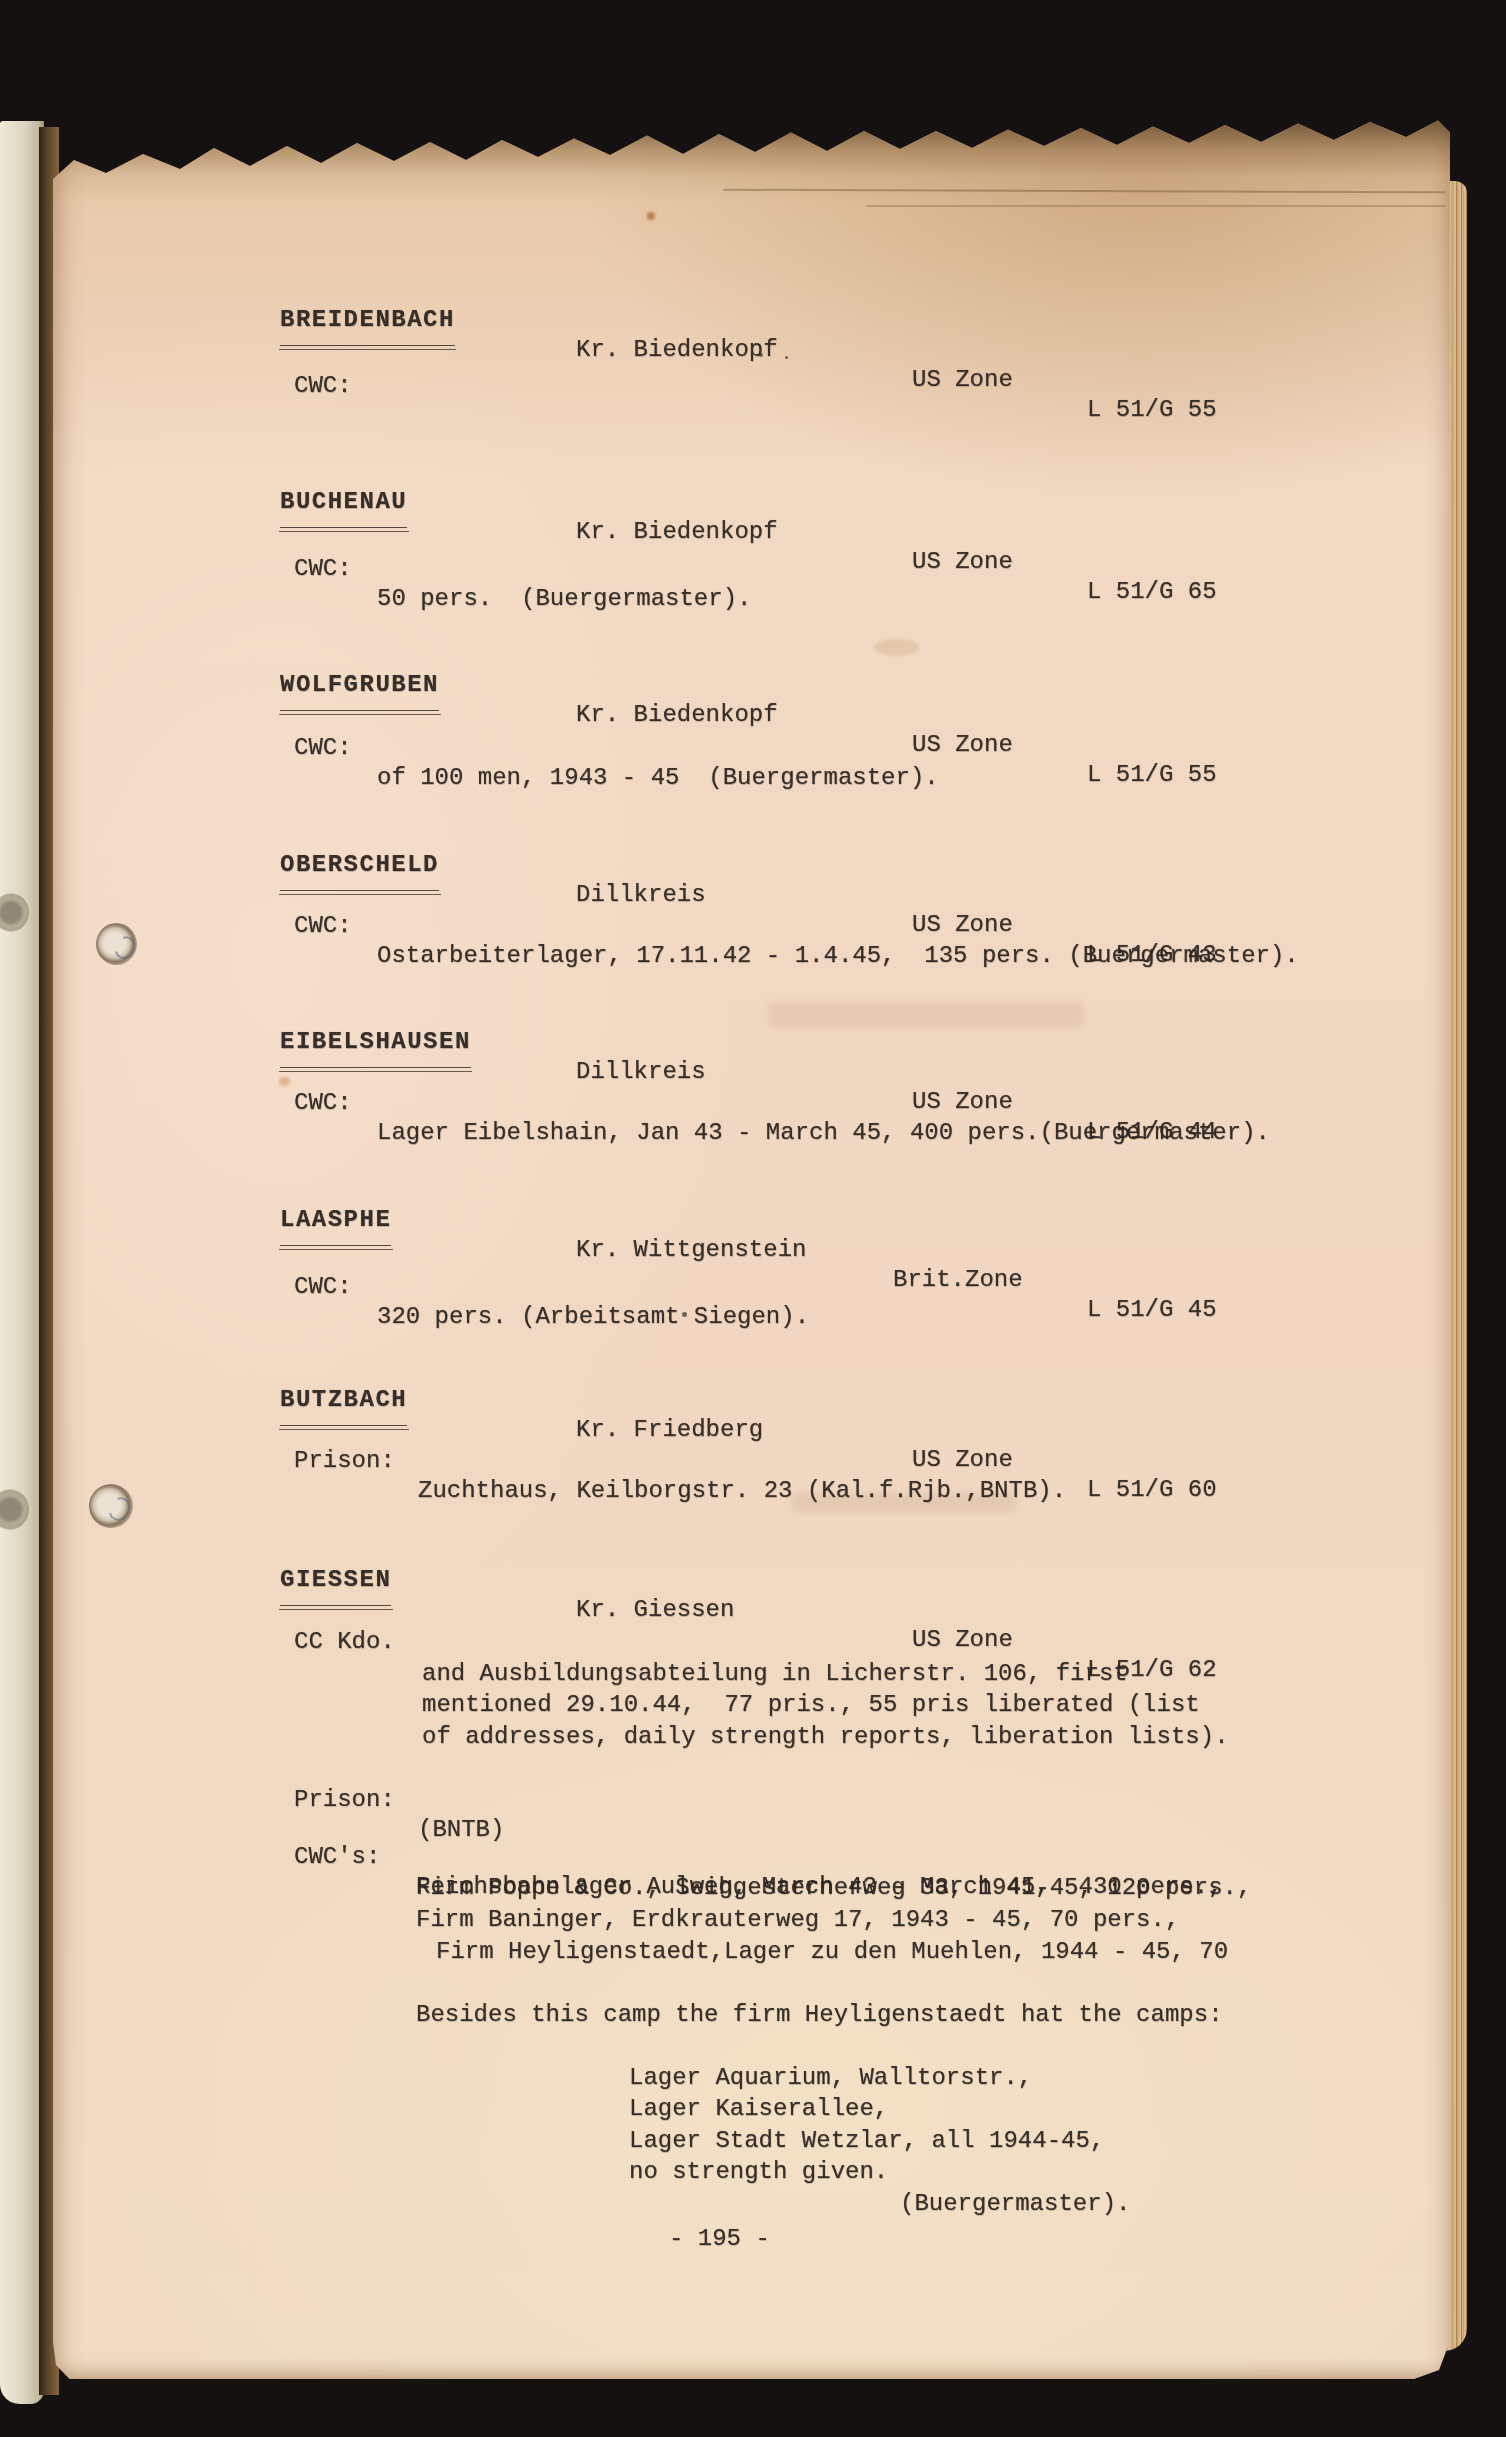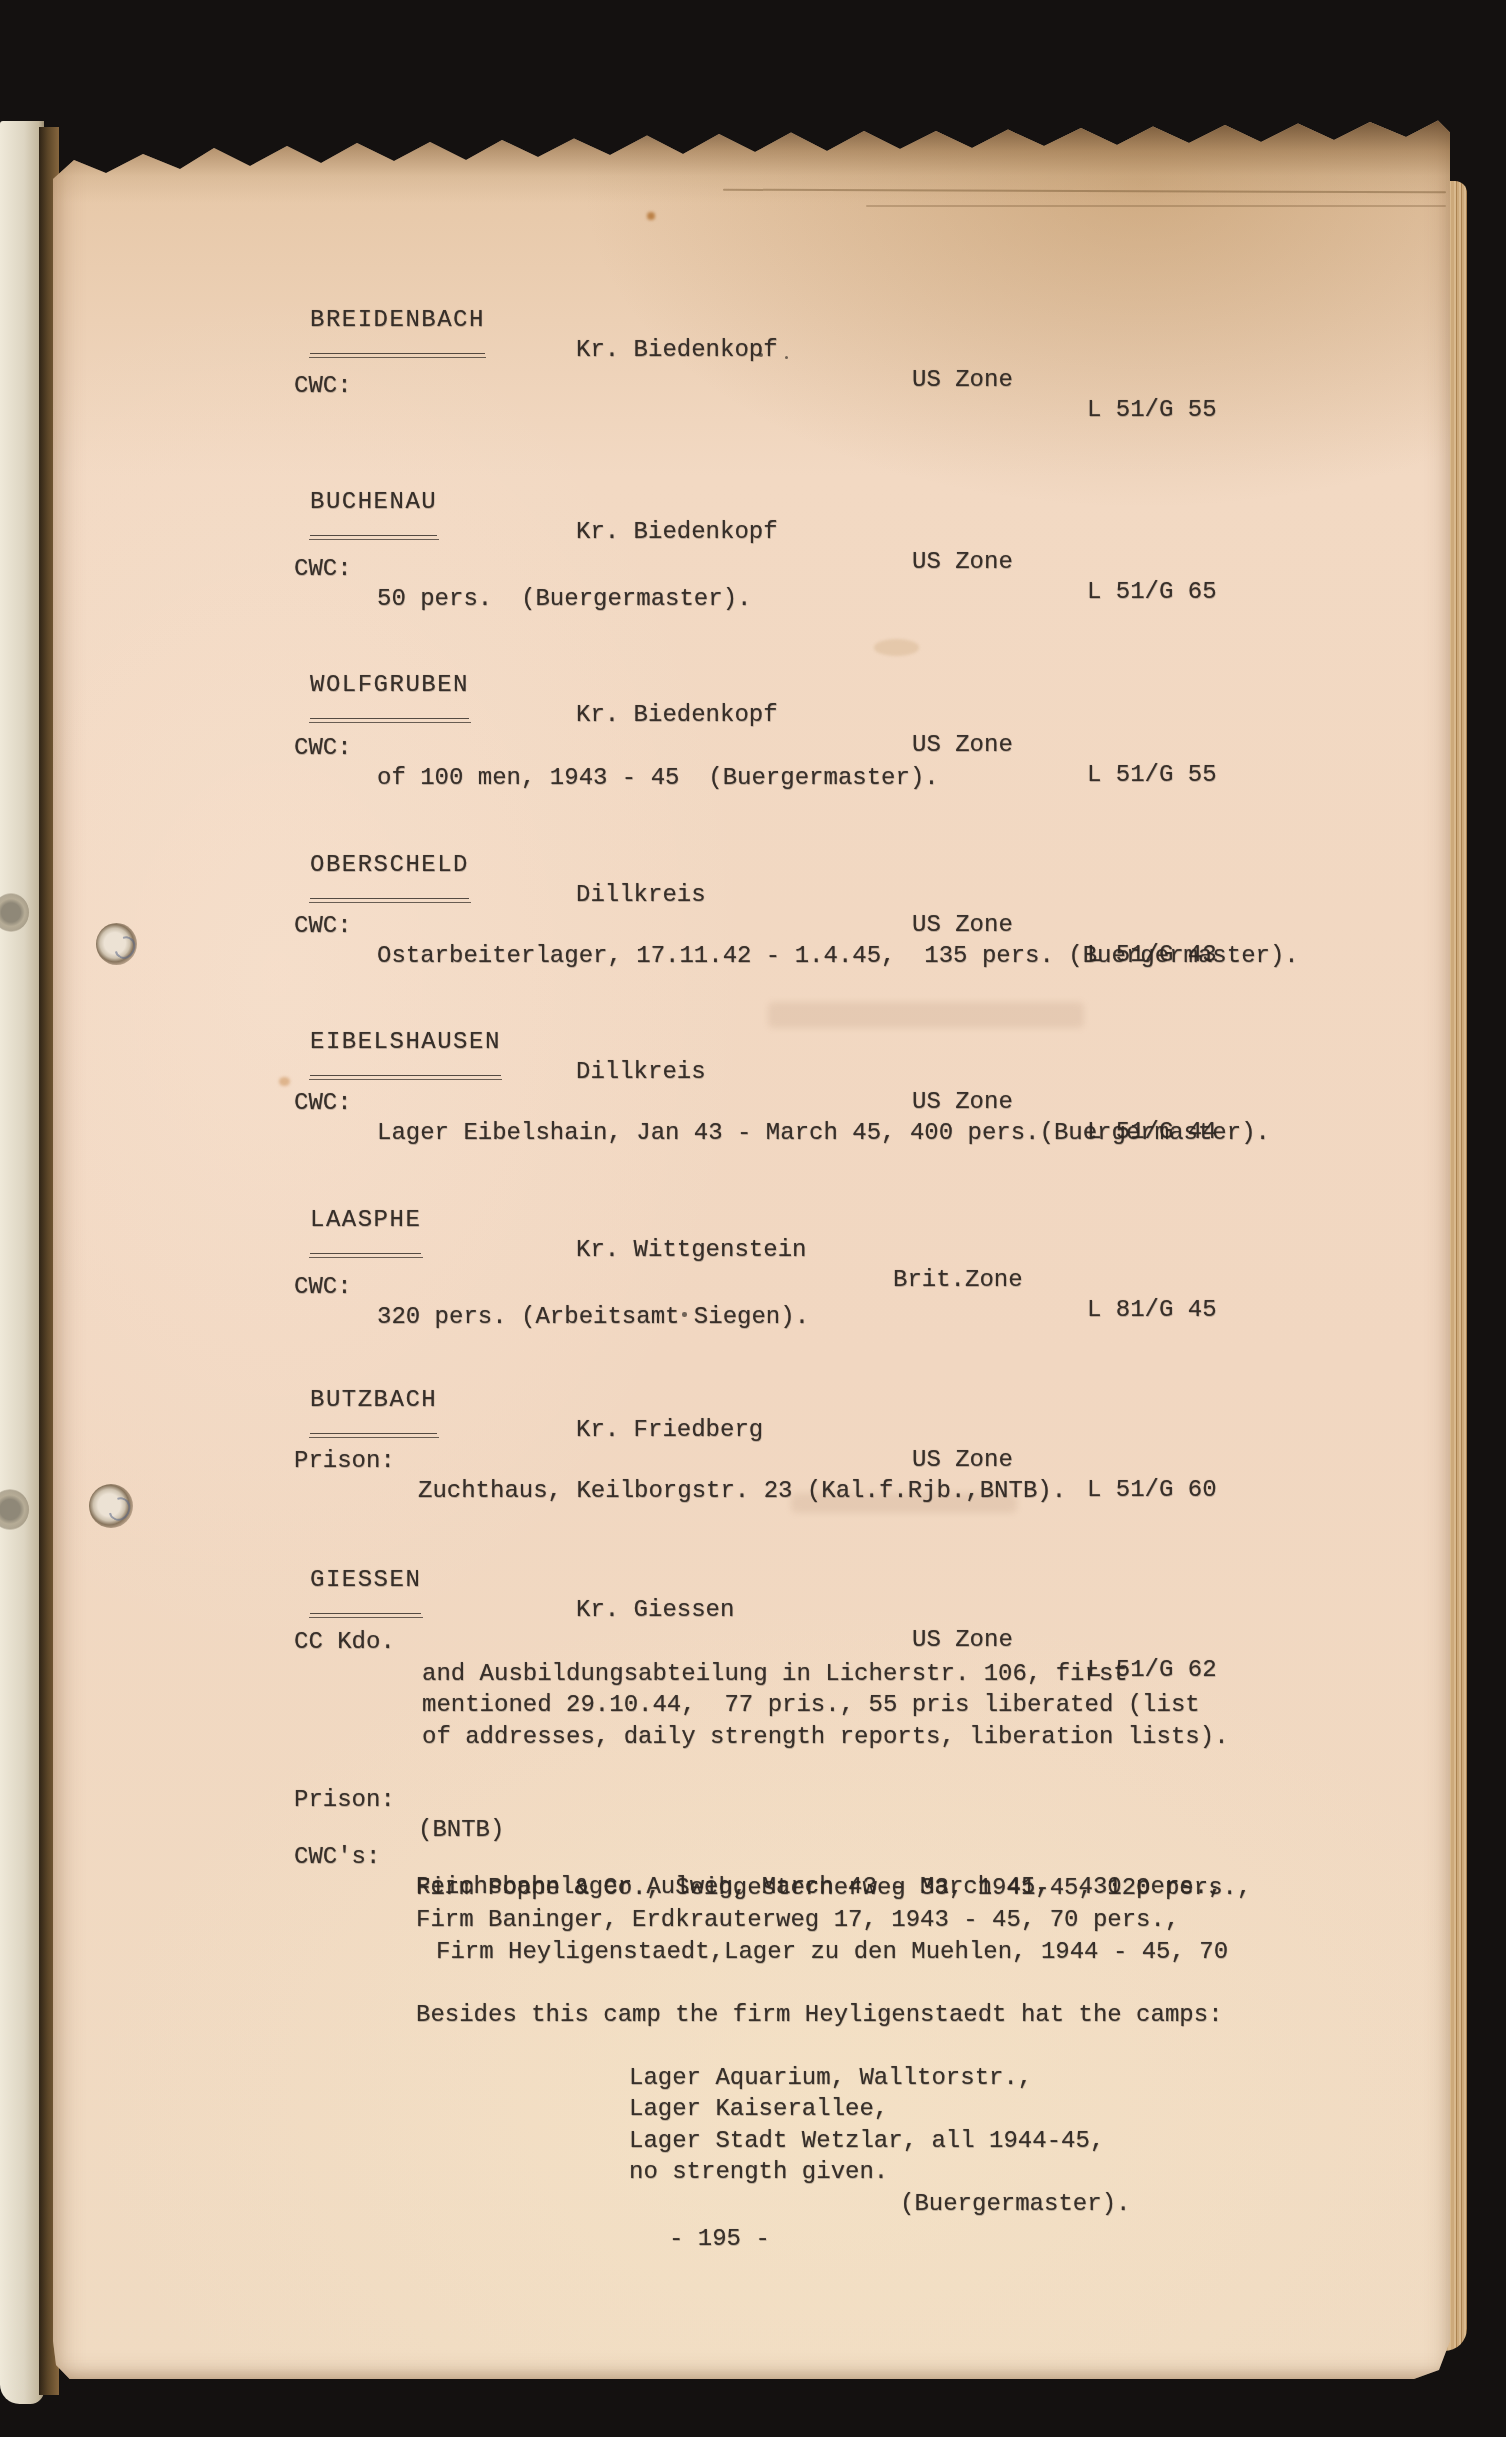--- a/index.html
+++ b/index.html
@@ -43,21 +43,21 @@
                 rgba(84,62,36,.35) 72%, rgba(84,62,36,0) 78%);}
   .hole .scrib{position:absolute;left:46%;top:30%;width:38%;height:46%;border:2.3px solid rgba(92,104,136,.55);
      border-radius:50%;transform:rotate(28deg);border-left-color:transparent;}
   .uhole{position:absolute;z-index:3;border-radius:50%;
      background:radial-gradient(circle,#8f8878 0 36%,#b6ac96 52%,rgba(120,108,86,.5) 68%,transparent 76%);}
   
   .ink{position:absolute;z-index:5;color:rgba(44,38,33,.88);font-size:24px;line-height:30px;
        white-space:pre;text-shadow:0 0 0.8px rgba(44,38,33,.5),0.5px 0.5px 0 rgba(44,38,33,.22);}
   .row{position:absolute;left:0;width:100%;height:33px;}
   .row span{position:absolute;}
-  .ename{left:310px;font-weight:400;letter-spacing:1.5px;padding-bottom:18px;
+  .ename{left:280px;font-weight:700;letter-spacing:1.5px;padding-bottom:10px;
      border-bottom:1.5px solid rgba(44,38,33,.8);position:relative;}
   .ename::after{content:"";position:absolute;left:-1.5px;right:-1.5px;bottom:-5.3px;height:1.5px;
      background:rgba(44,38,33,.7);}
   .edist{left:576px;} .ezone{left:912px;} .eref{left:1087px;}
   .blabel{left:294px;}
   .speck{position:absolute;z-index:5;background:rgba(44,38,33,.65);border-radius:50%;}
   .stain{position:absolute;z-index:4;border-radius:50%;filter:blur(1.5px);}
   .ghost{position:absolute;z-index:4;background:rgba(150,110,70,.12);filter:blur(3px);border-radius:6px;}
 </style>
 </head>
@@ -142,21 +142,21 @@
   </div>
   <div class="ink row" style="top:1058px;">
     <span class="blabel">CWC:</span>
     <span style="left:377px;">Lager Eibelshain, Jan 43 - March 45, 400 pers.(Buergermaster).</span>
   </div>
 
   <div class="ink row" style="top:1175px;">
     <span class="ename">LAASPHE</span>
     <span class="edist">Kr. Wittgenstein</span>
     <span class="ezone" style="left:893px;">Brit.Zone</span>
-    <span class="eref">L 81/G 45</span>
+    <span class="eref">L 51/G 45</span>
   </div>
   <div class="ink row" style="top:1242px;">
     <span class="blabel">CWC:</span>
     <span style="left:377px;">320 pers. (Arbeitsamt Siegen).</span>
   </div>
 
   <div class="ink row" style="top:1355px;">
     <span class="ename">BUTZBACH</span>
     <span class="edist">Kr. Friedberg</span>
     <span class="ezone">US Zone</span>

